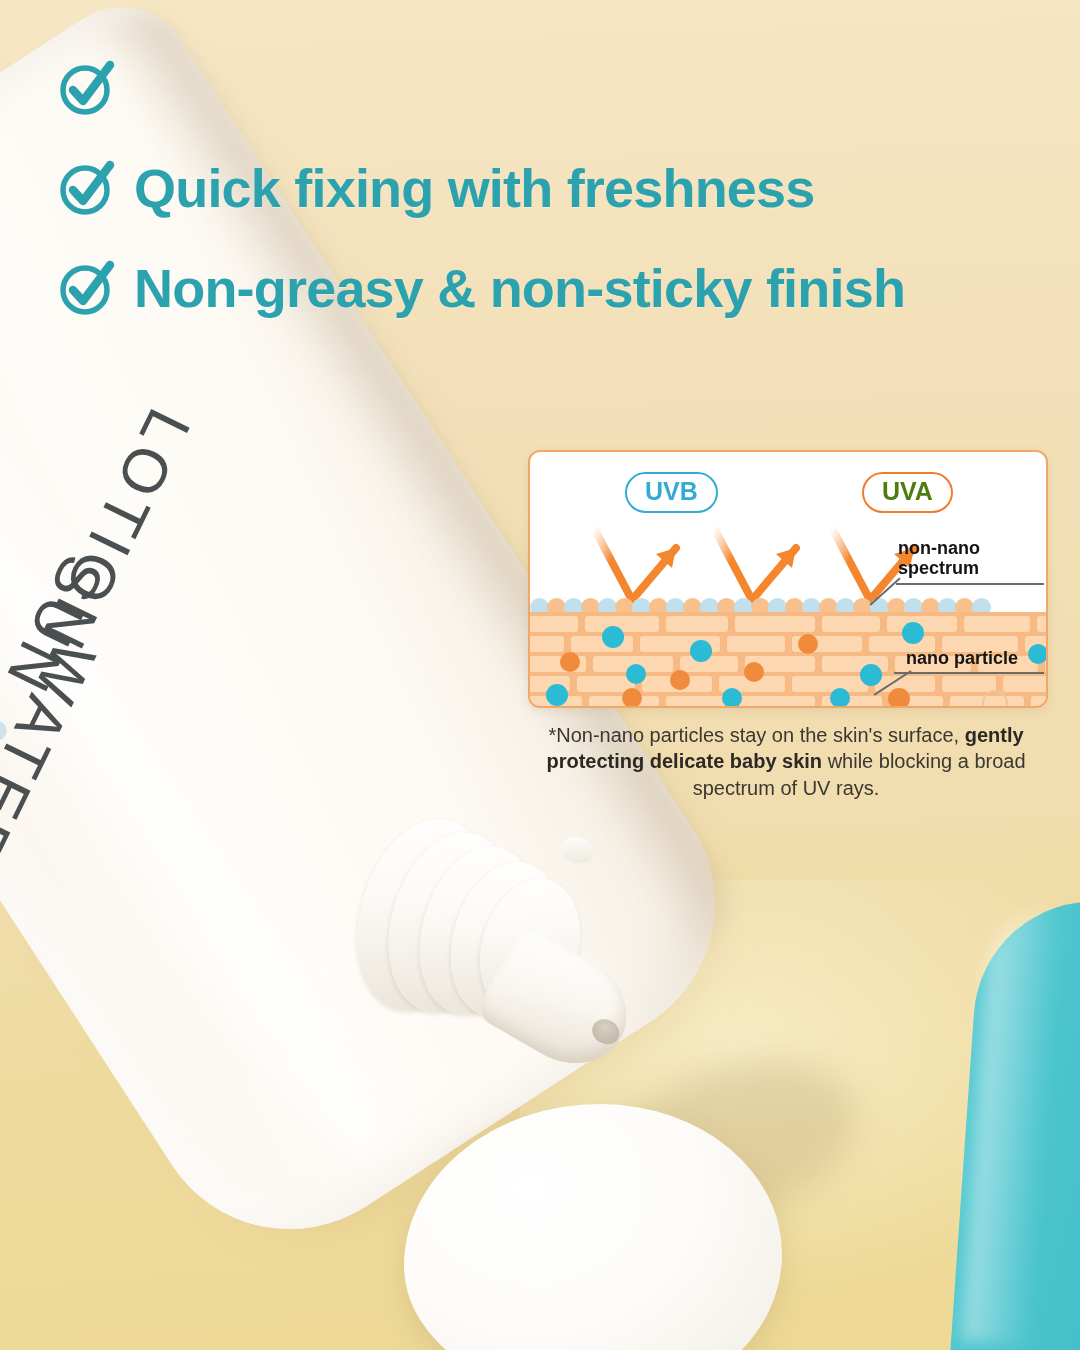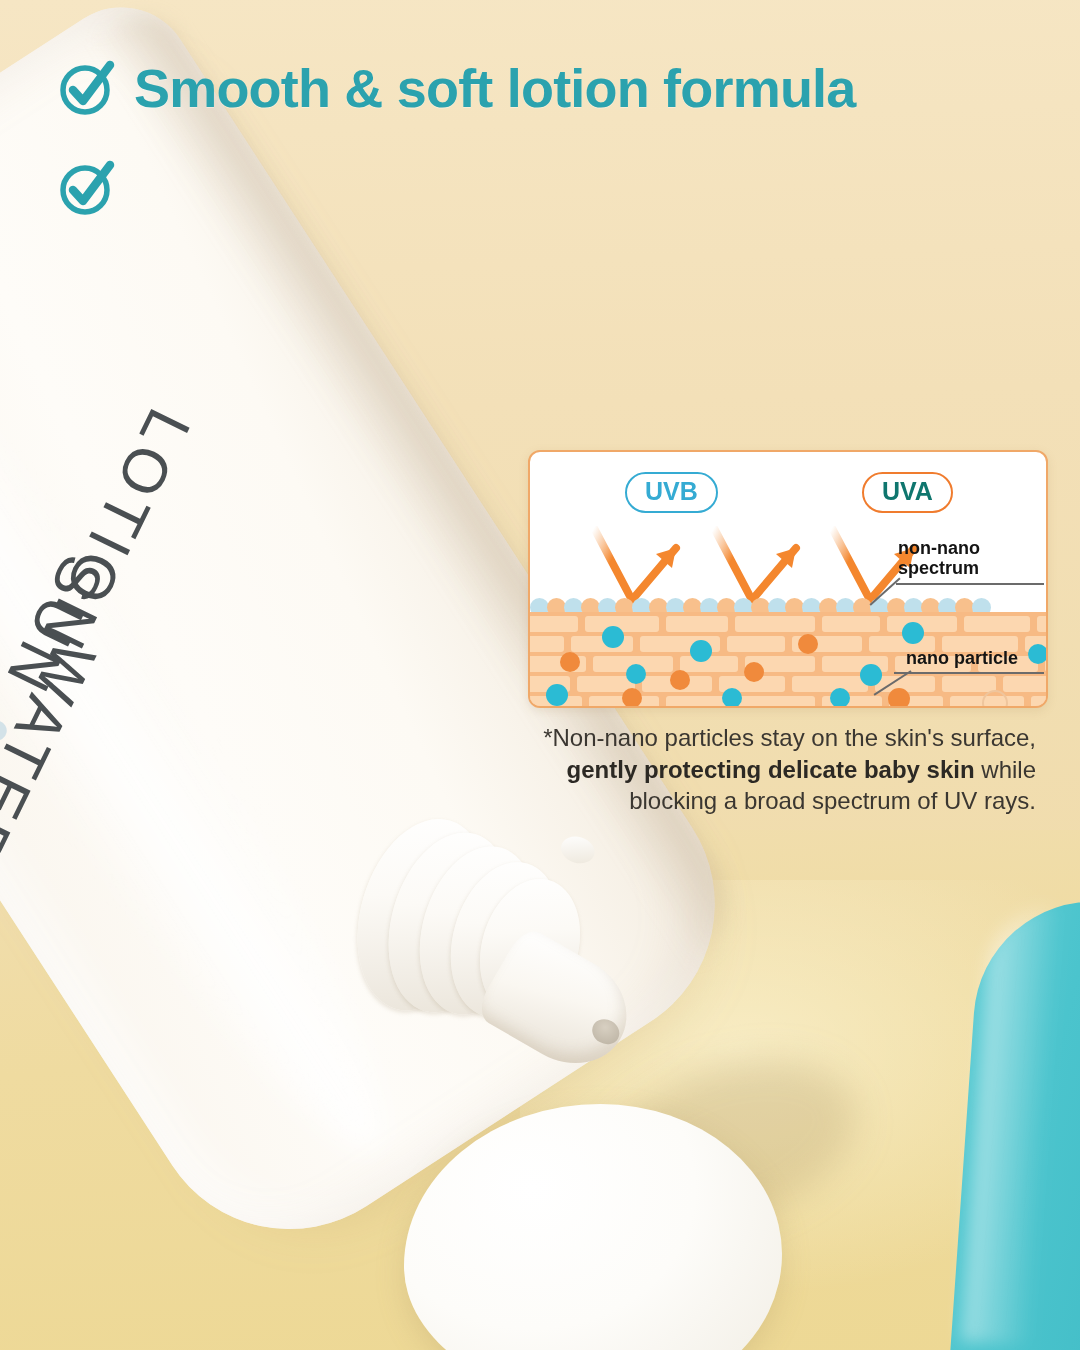--- a/index.html
+++ b/index.html
@@ -148,21 +148,21 @@
     box-shadow:0 3px 10px rgba(170,140,95,.18);
   }
   .pill{
     position:absolute;border-radius:999px;border:2.5px solid;
     font-weight:700;font-size:25px;line-height:1;
     padding:5px 18px 7px;
     font-family:"Liberation Sans",sans-serif;
     background:#fff;
   }
   .pill-uvb{left:95px;top:20px;color:#35ABD3;border-color:#35ABD3;}
-  .pill-uva{left:332px;top:20px;color:#0f766e;border-color:#F07C2E;}
+  .pill-uva{left:332px;top:20px;color:#4d7c0f;border-color:#F07C2E;}
 
   .arrow{position:absolute;width:96px;height:82px;}
   .a1{left:62px;top:74px;}
   .a2{left:182px;top:74px;}
   .a3{left:300px;top:74px;}
 
   .particle-row{
     position:absolute;left:0;top:144px;width:516px;height:22px;
     display:flex;align-items:center;
   }
@@ -191,23 +191,23 @@
   .lbl-nonnano{left:368px;top:86px;}
   .lbl-nano{left:376px;top:196px;}
   .lbl-underline{position:absolute;height:1.5px;background:#6B6B6B;}
   .lu1{left:366px;top:131px;width:148px;}
   .lu2{left:364px;top:220px;width:150px;}
   .leader{position:absolute;background:#6B6B6B;transform-origin:left center;height:1.5px;}
 
   
   .caption{
     position:absolute;left:536px;top:722px;width:500px;
-    color:#3B3731;font-size:24px;line-height:1.32;
-    font-family:"Liberation Sans",sans-serif;
-    text-align:right;
+    color:#3B3731;font-size:20px;line-height:1.32;
+    font-family:"Liberation Sans",sans-serif;
+    text-align:center;
   }
   .caption b{font-weight:700;color:#2C2924;}
 </style>
 </head>
 <body>
 
 <div class="stage">
 
   <div class="bg-top"></div>
   <div class="bg-bottom"></div>
@@ -249,29 +249,38 @@
   </div>
 
   <div class="bullets">
     <div class="bullet">
       <span class="check-icon">
         <svg viewBox="0 0 58 58" width="58" height="58">
           <circle cx="27" cy="31" r="22" fill="none" stroke="#2BA2AE" stroke-width="5.5"></circle>
           <path d="M15 31 L25 42 L52 6" fill="none" stroke="#2BA2AE" stroke-width="8.5" stroke-linecap="round" stroke-linejoin="round"></path>
         </svg>
       </span>
-      <span class="bullet-text">Smooth &amp; soft lotion formula</span>
     </div>
     <div class="bullet">
       <span class="check-icon">
         <svg viewBox="0 0 58 58" width="58" height="58">
           <circle cx="27" cy="31" r="22" fill="none" stroke="#2BA2AE" stroke-width="5.5"></circle>
           <path d="M15 31 L25 42 L52 6" fill="none" stroke="#2BA2AE" stroke-width="8.5" stroke-linecap="round" stroke-linejoin="round"></path>
         </svg>
       </span>
+      <span class="bullet-text">Quick fixing with freshness</span>
+    </div>
+    <div class="bullet">
+      <span class="check-icon">
+        <svg viewBox="0 0 58 58" width="58" height="58">
+          <circle cx="27" cy="31" r="22" fill="none" stroke="#2BA2AE" stroke-width="5.5"></circle>
+          <path d="M15 31 L25 42 L52 6" fill="none" stroke="#2BA2AE" stroke-width="8.5" stroke-linecap="round" stroke-linejoin="round"></path>
+        </svg>
+      </span>
+      <span class="bullet-text">Non-greasy &amp; non-sticky finish</span>
     </div>
   </div>
 
   <div class="panel">
 
     <div class="pill pill-uvb">UVB</div>
     <div class="pill pill-uva">UVA</div>
 
     <span class="arrow a1">
       <svg viewBox="0 0 96 82" width="96" height="82">

